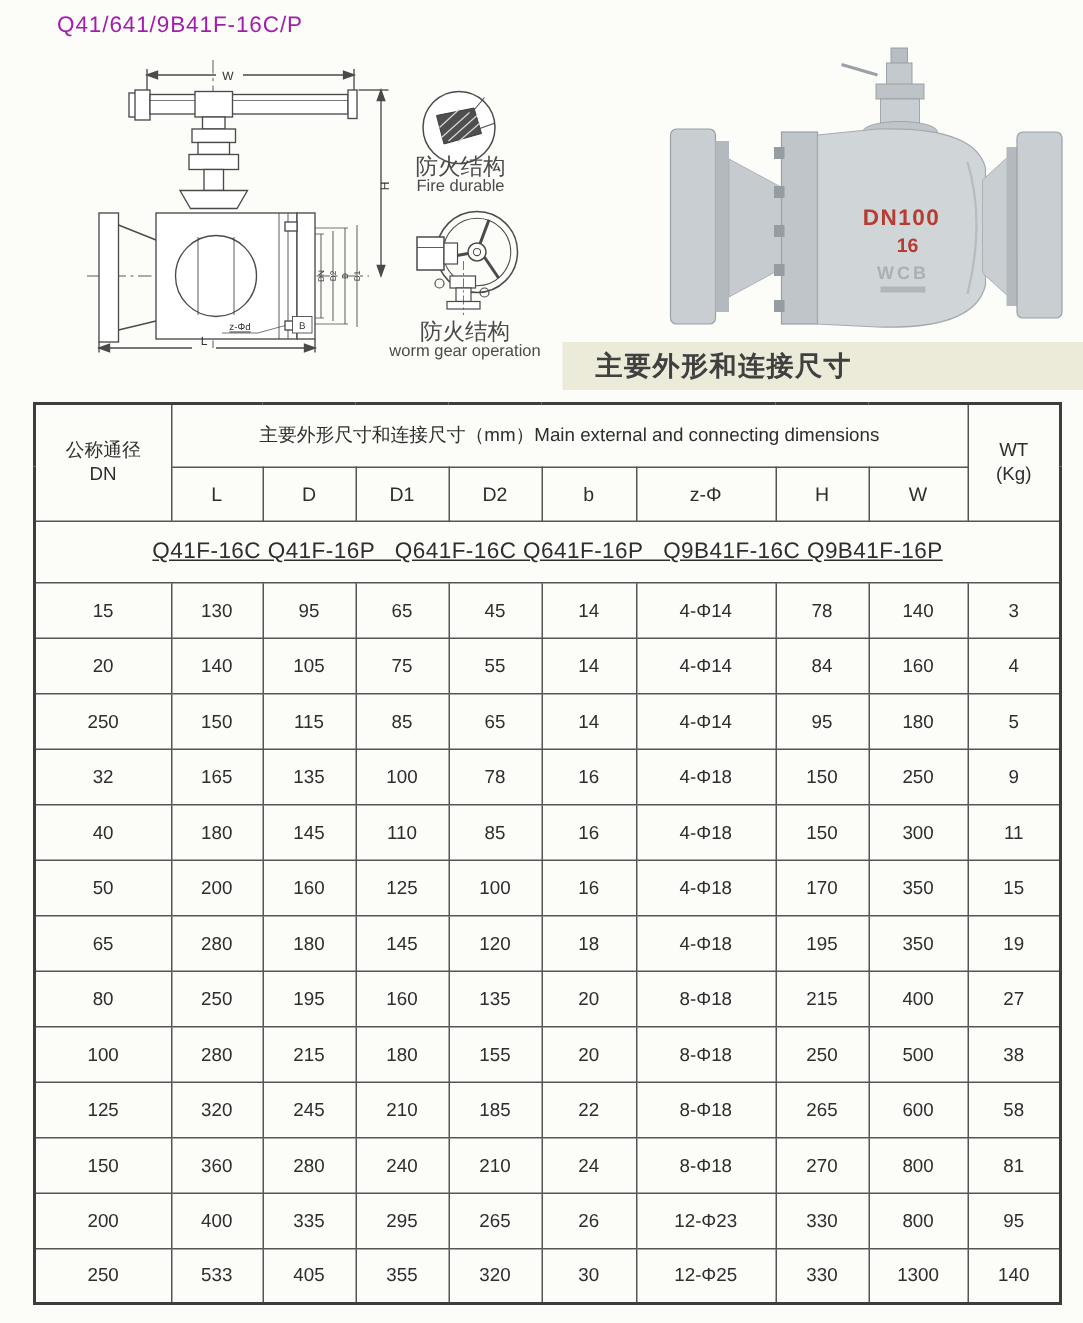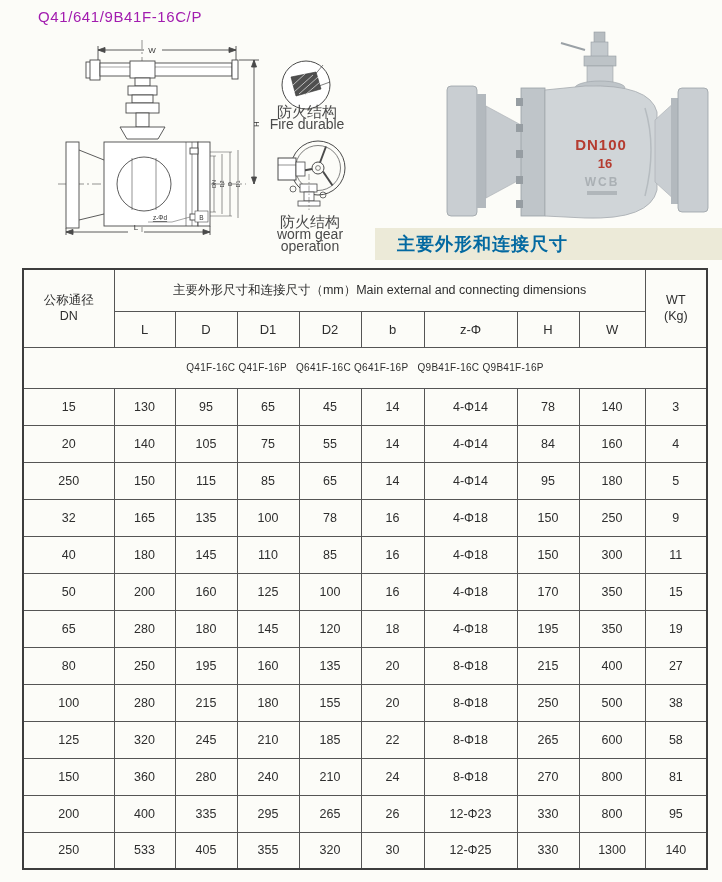--- a/index.html
+++ b/index.html
@@ -13,44 +13,44 @@
   }
   .abs{position:absolute;}
   .title{
     left:38px;top:8px;
     font-size:15px;letter-spacing:0.6px;color:#a21caf;
   }
   .caption{
     text-align:center;line-height:12px;color:#4a4a4a;
   }
   .caption .cn{font-size:15px;display:block;}
-  .caption .en{font-size:14px;display:block;}
+  .caption .en{font-size:11px;display:block;}
   .banner{
     left:375px;top:228px;width:347px;height:32px;
     background:#ecead8;
-    font-size:18px;font-weight:600;color:#0369a1;
+    font-size:18px;font-weight:600;color:#404040;
     line-height:32px;padding-left:22px;box-sizing:border-box;
     letter-spacing:1px;
   }
   table.dim{
     position:absolute;left:22px;top:268px;
     width:684px;height:464px;
     border-collapse:collapse;table-layout:fixed;
     font-size:12.5px;color:#2e2e2e;
   }
   table.dim th, table.dim td{
     border:1px solid #555;
     text-align:center;vertical-align:middle;
     font-weight:normal;
     padding:0;
   }
   table.dim{border:2px solid #3d3d3d;}
   .hrow1{height:42px;}
   .hrow2{height:36px;font-size:13px;}
-  .modelrow td{height:40px;white-space:pre;font-size:10px;letter-spacing:0.3px;}
+  .modelrow td{height:40px;white-space:pre;font-size:15px;letter-spacing:0.3px;text-decoration:underline;}
   tbody.rows tr{height:37px;}
   .two-line span{display:block;line-height:16px;}
   svg text{font-family:"Liberation Sans", sans-serif;}
 </style>
 </head>
 <body>
 
 <div class="abs title">Q41/641/9B41F-16C/P</div>
 
 <svg class="abs" style="left:40px;top:36px;" width="232" height="200" viewBox="0 0 232 200">

